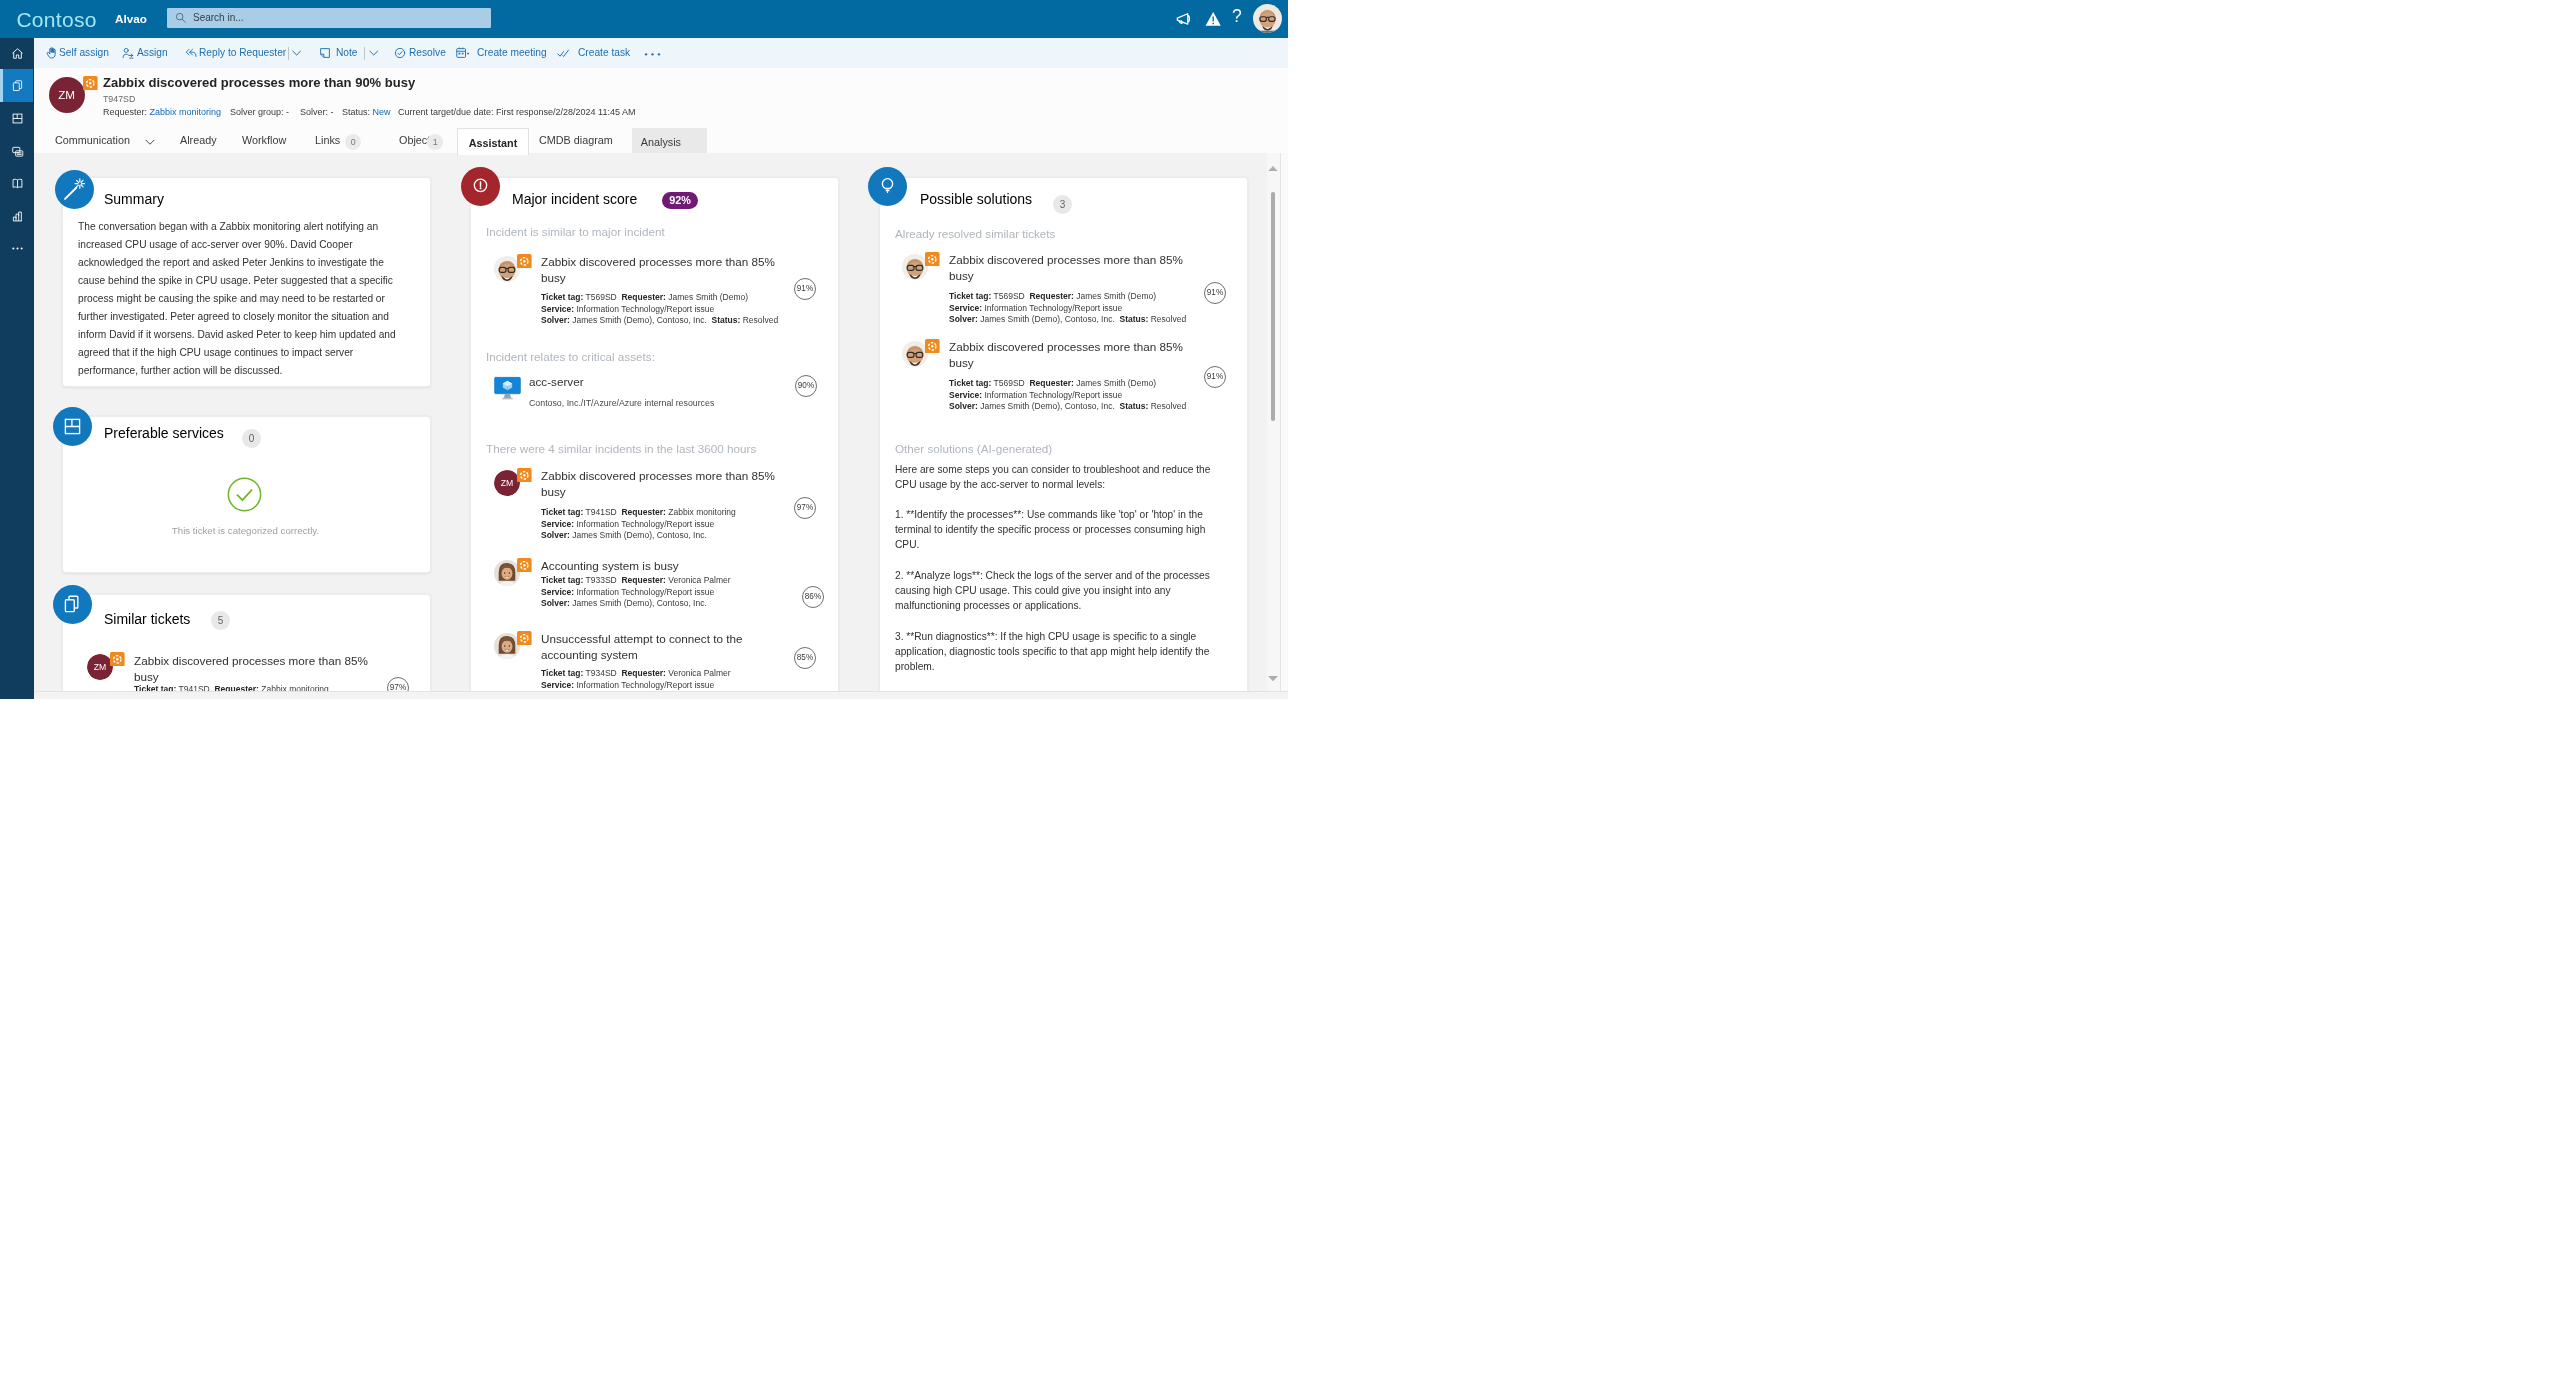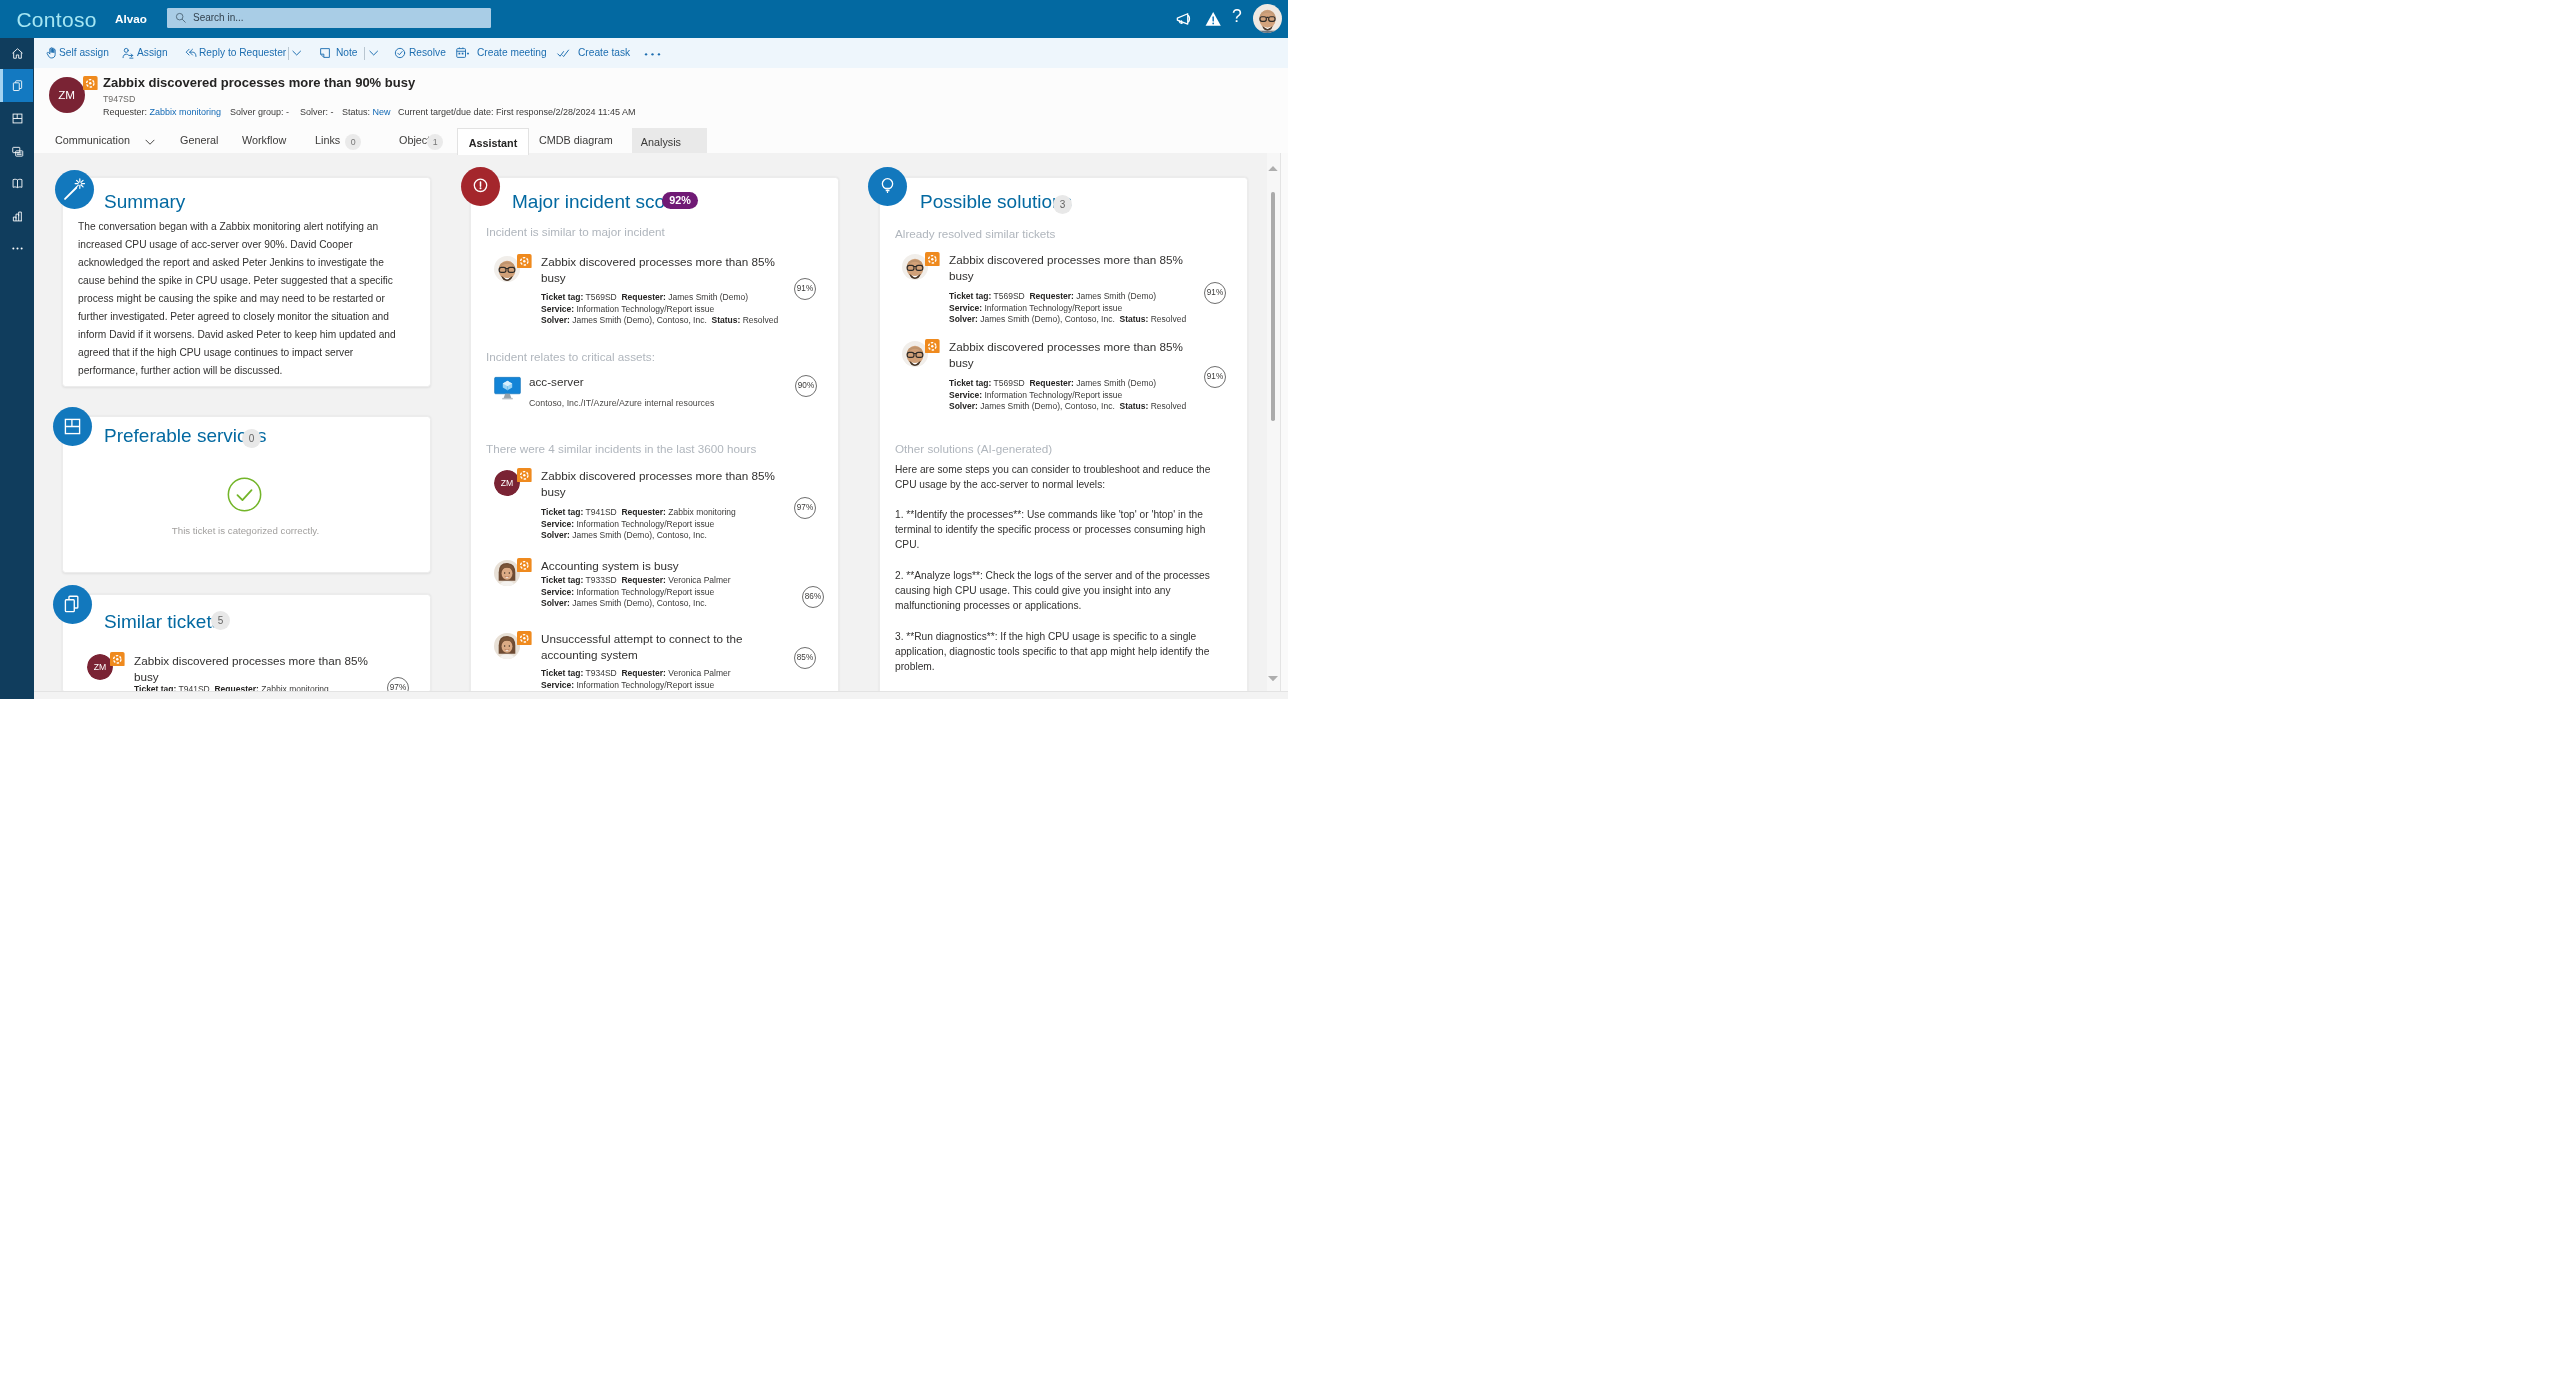--- a/index.html
+++ b/index.html
@@ -38,21 +38,21 @@
   border:0.6px solid #e2e2e2;border-bottom:none;z-index:3}
 #tabactive span{position:absolute;left:0;width:70px;top:7.6px;text-align:center;font-size:10.8px;font-weight:700;color:#252423}
 #tabanalysis{position:absolute;left:598px;top:60px;width:75px;height:26px;background:#e9e9e9}
 #tabanalysis span{position:absolute;left:8.8px;top:7.6px;font-size:10.8px;color:#3b3a39}
 
 #content{position:absolute;left:34px;top:153px;width:1254px;height:539px;background:#f2f2f2}
 .card{position:absolute;background:#fff;border-radius:3.5px;box-shadow:0 0.6px 2.3px rgba(0,0,0,.08);border:0.6px solid #ececec}
 .cico{position:absolute;width:39px;height:39px;border-radius:50%;z-index:2}
 .cblue{background:#1278bd}
 .cred{background:#a4262c}
-.ctitle{position:absolute;font-size:19px;color:#0369a1;white-space:nowrap}
+.ctitle{position:absolute;font-size:14px;color:#000000;white-space:nowrap}
 .cbadge{position:absolute;width:19px;height:19px;border-radius:50%;background:#e8e8e8;color:#636363;
   font-size:10px;text-align:center;line-height:19px}
 .ghead{position:absolute;font-size:11.7px;color:#b0b6bd;white-space:nowrap}
 .ttitle{position:absolute;font-size:11.7px;color:#323130;line-height:16px;white-space:nowrap}
 .tmeta{position:absolute;font-size:8.5px;color:#3b3a39;line-height:11.7px;white-space:nowrap}
 .tmeta b{color:#252423;font-weight:700}
 .pct{position:absolute;width:20px;height:20px;border-radius:50%;border:1.2px solid #6f6f6f;background:#fff;
   color:#3b3a39;font-size:8.2px;text-align:center;line-height:20px}
 .avatar{position:absolute;width:26px;height:26px;border-radius:50%;overflow:hidden}
 .body16{position:absolute;font-size:10.2px;color:#323130;line-height:15px}
@@ -220,21 +220,21 @@
   <div id="tabactive">
       <span>Assistant</span>
     </div>
   <div id="tabanalysis">
       <span>Analysis</span>
     </div>
   <div class="tab" style="left:21px">Communication</div>
   <svg class="abs" style="left:111px;top:71px" width="10" height="6.4" viewBox="0 0 17 11" fill="none" stroke="#3b3a39" stroke-width="1.6">
       <path d="M1 1.5 L8.5 9 L16 1.5"></path>
     </svg>
-  <div class="tab" style="left:146px">General</div>
+  <div class="tab" style="left:146px">Already</div>
   <div class="tab" style="left:208px">Workflow</div>
   <div class="tab" style="left:281px">Links</div>
   <div class="tbadge" style="left:311px">0</div>
   <div class="tab" style="left:365px">Objects</div>
   <div class="tbadge" style="left:393px">1</div>
   <div class="tab" style="left:505px">CMDB diagram</div>
 </div>
 <div id="content"></div>
 <svg width="0" height="0" style="position:absolute">
   <defs>

